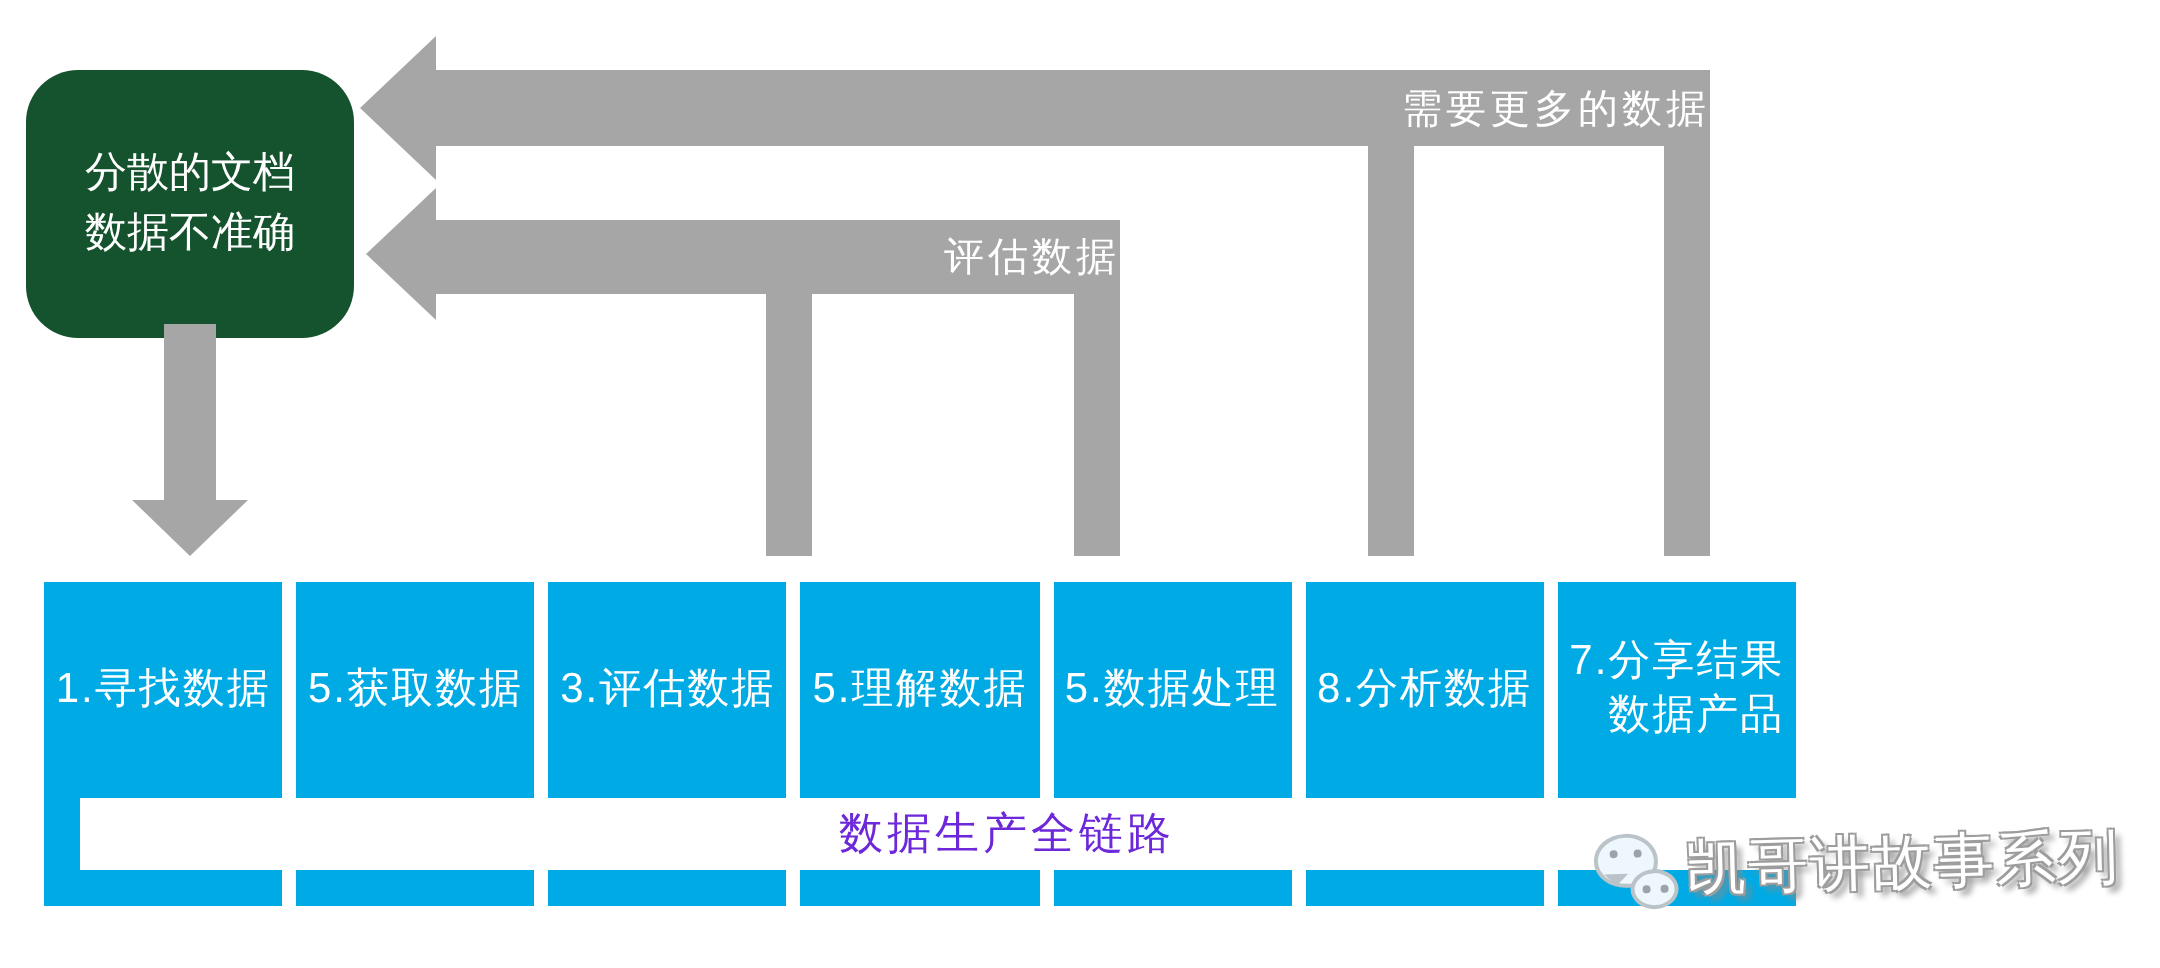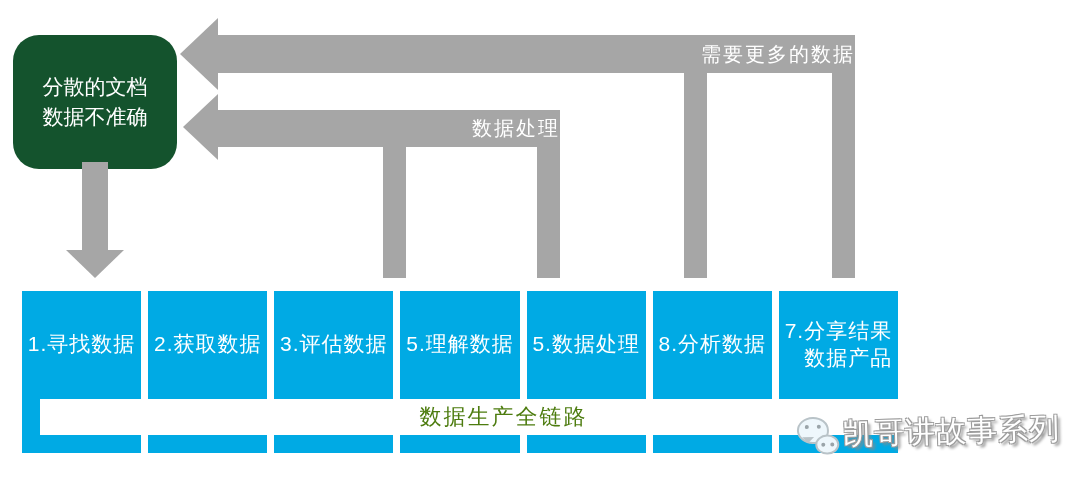--- a/index.html
+++ b/index.html
@@ -66,21 +66,21 @@
   }
   .step-box .two-line { text-align: right; line-height: 27px; }
 
   
   .pipeline-band {
     position: absolute;
     left: 40px; top: 399px;
     width: 927px; height: 36px;
     background: #ffffff;
     display: flex; align-items: center; justify-content: center;
-    color: #4d7c0f;
+    color: #6d28d9;
     font-size: 22px;
     letter-spacing: 2px;
     z-index: 2;
   }
   .pipeline-head {
     position: absolute;
     left: 967px; top: 389px;
     width: 76px; height: 62px;
     background: #ffffff;
     clip-path: polygon(0 0, 100% 50%, 0 100%);
@@ -154,31 +154,31 @@
 
   <div class="gray-shape head-left" style="left:180px; top:18px; width:38px; height:72px;"></div>
   <div class="arrow-body" style="left:218px; top:35px; width:637px; height:38px;">
     <span>需要更多的数据</span>
   </div>
   <div class="gray-shape" style="left:684px; top:72px; width:23px; height:206px;"></div>
   <div class="gray-shape" style="left:832px; top:72px; width:23px; height:206px;"></div>
 
   <div class="gray-shape head-left" style="left:183px; top:94px; width:35px; height:66px;"></div>
   <div class="arrow-body" style="left:218px; top:110px; width:342px; height:37px;">
-    <span>数据处理</span>
+    <span>评估数据</span>
   </div>
   <div class="gray-shape" style="left:383px; top:146px; width:23px; height:132px;"></div>
   <div class="gray-shape" style="left:537px; top:146px; width:23px; height:132px;"></div>
 
   <div class="steps-row">
     <div class="step-box">
       <span>1.寻找数据</span>
     </div>
     <div class="step-box">
-      <span>2.获取数据</span>
+      <span>5.获取数据</span>
     </div>
     <div class="step-box">
       <span>3.评估数据</span>
     </div>
     <div class="step-box">
       <span>5.理解数据</span>
     </div>
     <div class="step-box">
       <span>5.数据处理</span>
     </div>

